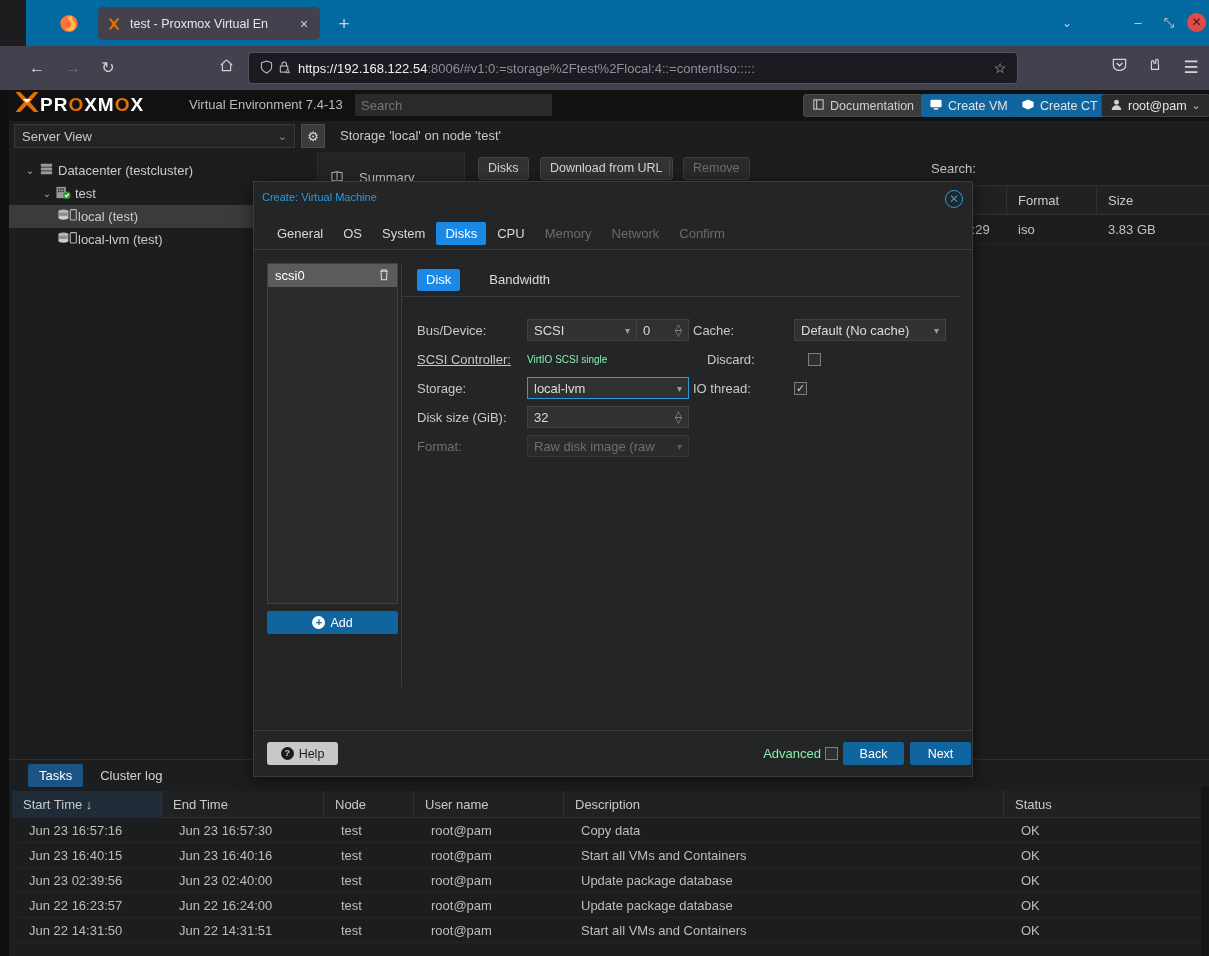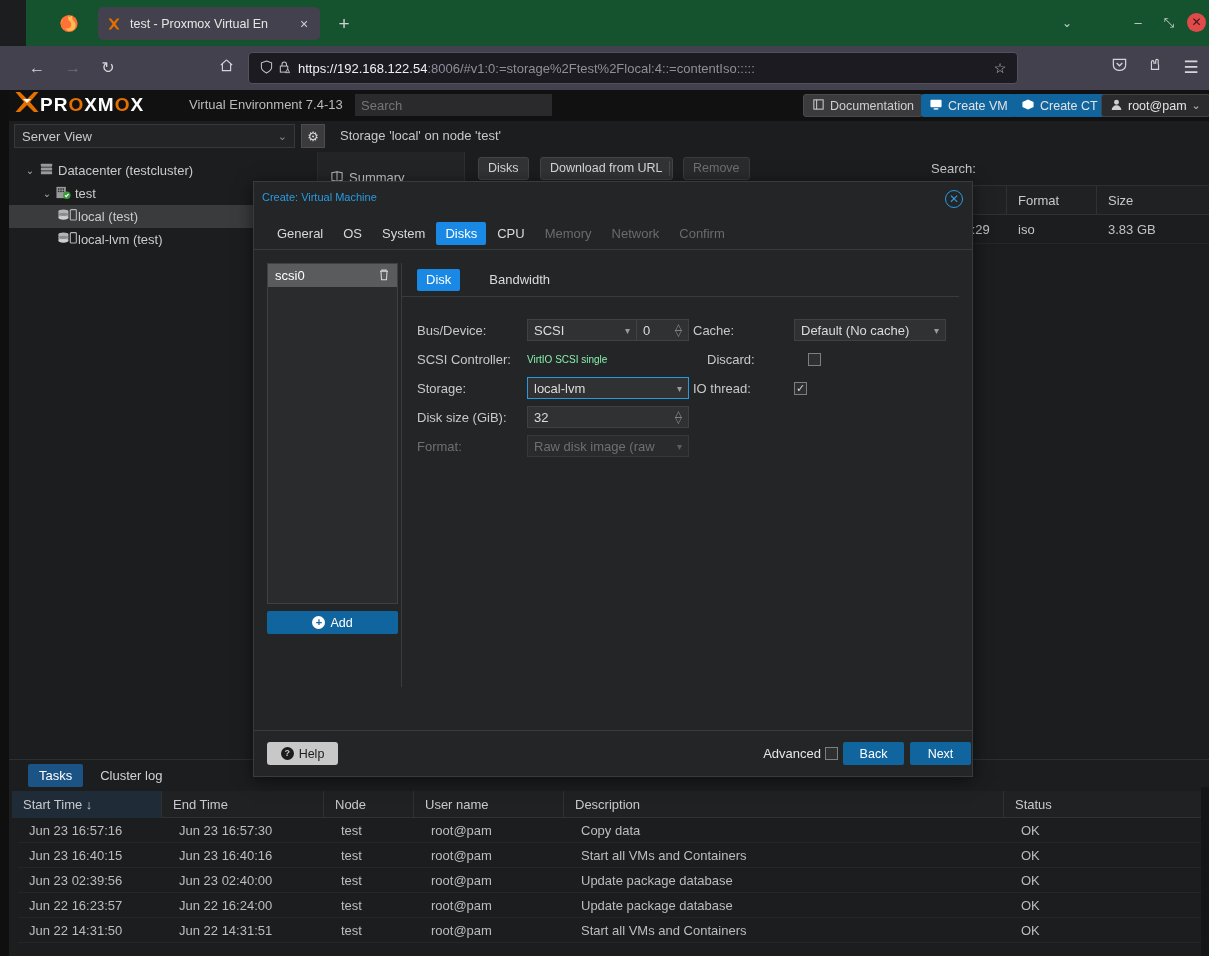--- a/index.html
+++ b/index.html
@@ -9,21 +9,21 @@
     font-family: "Liberation Sans", sans-serif;
     font-size: 13px;
     color: #d8d8d8;
     overflow: hidden;
   }
   body { position: relative; }
 
   
   .browser-tabbar {
     position: absolute; left: 0; top: 0; width: 1209px; height: 46px;
-    background: #14532d;
+    background: #0369a1;
   }
   .tabstrip-left-gap { position:absolute; left:0; top:0; width:26px; height:46px; background:#1b1d1f; }
   .ff-logo {
     position: absolute; left: 58px; top: 12px; width: 22px; height: 22px;
   }
   .tab {
     position: absolute; left: 98px; top: 7px; width: 222px; height: 33px;
     background: #42414d; border-radius: 5px;
     display: flex; align-items: center; padding: 0 8px;
   }
@@ -169,21 +169,21 @@
   .tw { width: 14px; flex: 0 0 14px; text-align: center; color: #a9a9a9; font-size: 10px; }
   .tree-icon { width: 18px; flex: 0 0 18px; text-align: center; margin-right: 3px; position: relative; }
 
   
   .contentnav {
     position: absolute; left: 318px; top: 62px; width: 147px; height: 652px;
     background: #232426; border-right: 1px solid #2e2f31;
   }
   .cn-item {
     height: 29px; display: flex; align-items: center; padding-left: 11px;
-    font-size: 13px; color: #c6c6c6; gap: 5px;
+    font-size: 13px; color: #c6c6c6; gap: 15px;
   }
   .cn-item.sel { background: #1b5384; color: #ffffff; }
   .cn-ico { width: 15px; flex: 0 0 15px; text-align: center; }
 
   
   .main {
     position: absolute; left: 465px; top: 62px; width: 744px; height: 652px;
     background: #1b1d1f;
   }
   .main-toolbar { position: relative; height: 34px; border-bottom: 1px solid #2d2f31; }
@@ -309,21 +309,21 @@
 
   .modal-foot {
     position: absolute; left: 0; bottom: 0; width: 718px; height: 46px;
     border-top: 1px solid #3a3b3d;
   }
   .foot-help {
     position: absolute; left: 13px; top: 11px; width: 71px; height: 23px;
     background: #c8c8c8; color: #1c1c1c; border-radius: 3px;
     display: flex; align-items: center; justify-content: center; gap: 5px; font-size: 12.5px;
   }
-  .adv-label { position: absolute; right: 151px; top: 15px; font-size: 13px; color: #e5e5e5; }
+  .adv-label { position: absolute; right: 151px; top: 15px; font-size: 13px; color: #86efac; }
   .adv-box { position: absolute; right: 134px; top: 16px; }
   .foot-back {
     position: absolute; right: 68px; top: 11px; width: 61px; height: 23px;
     background: #11659e; color: #fff; border-radius: 2px; font-size: 12.5px;
     display: flex; align-items: center; justify-content: center;
   }
   .foot-next {
     position: absolute; right: 1px; top: 11px; width: 61px; height: 23px;
     background: #11659e; color: #fff; border-radius: 2px; font-size: 12.5px;
     display: flex; align-items: center; justify-content: center;
@@ -694,21 +694,21 @@
           <span class="fin" style="width:52px;border-left:none;">
             <span>0</span>
             <span class="spin">
                 <span>△</span>
                 <span>▽</span>
               </span>
           </span>
         </div>
 
         <div class="frow" style="left:15px; top:51px;">
-          <span class="flabel" style="width:110px;">SCSI Controller:</span>
+          <span class="flabel" style="width:110px;text-decoration:underline;">SCSI Controller:</span>
           <span class="plaintext">VirtIO SCSI single</span>
         </div>
 
         <div class="frow" style="left:15px; top:80px;">
           <span class="flabel" style="width:110px;">Storage:</span>
           <span class="fin focus" style="width:162px;">
             <span>local-lvm</span>
             <span class="chev">▾</span>
           </span>
         </div>

